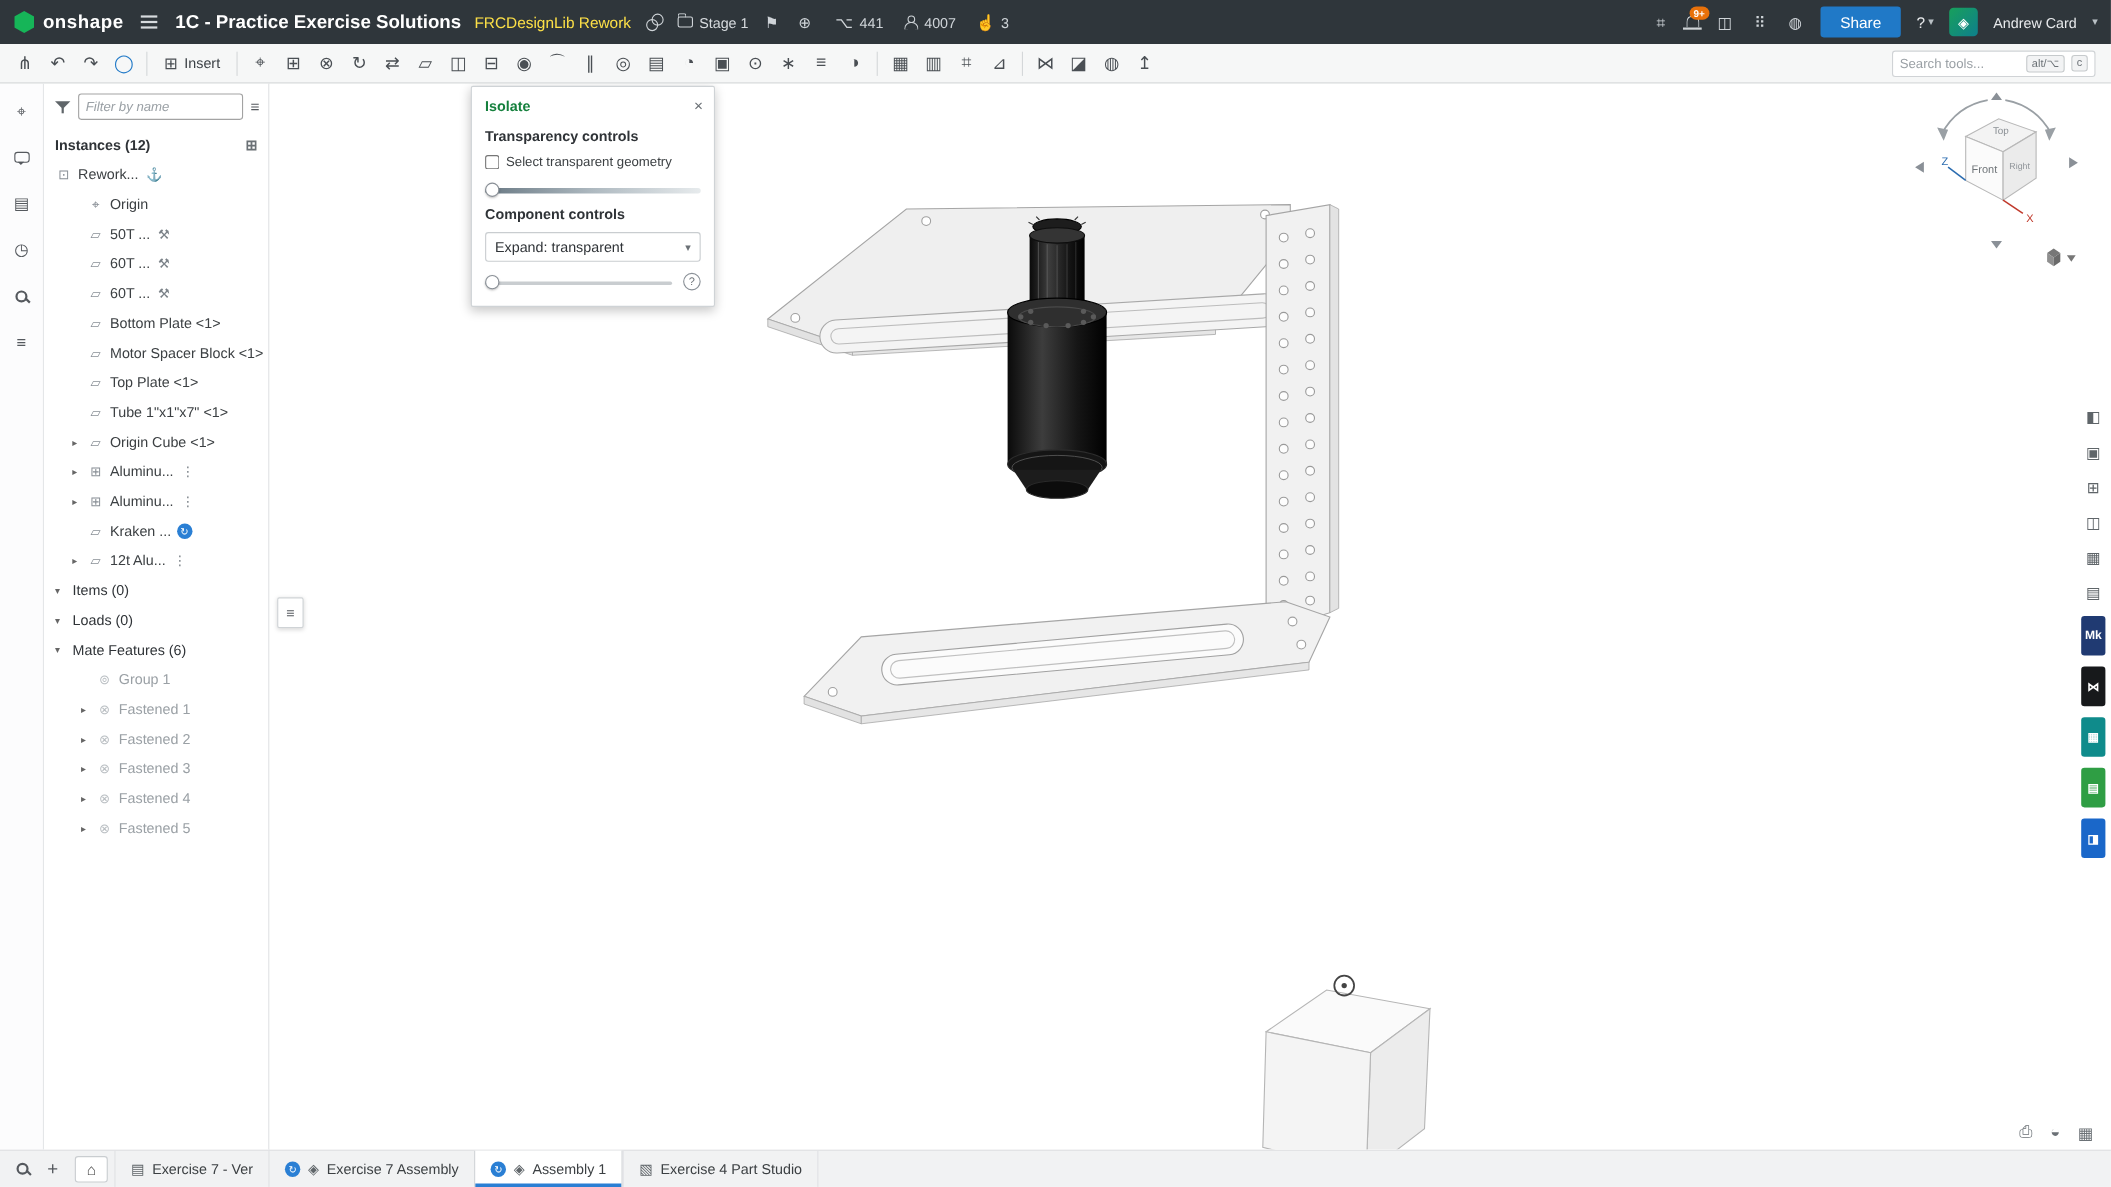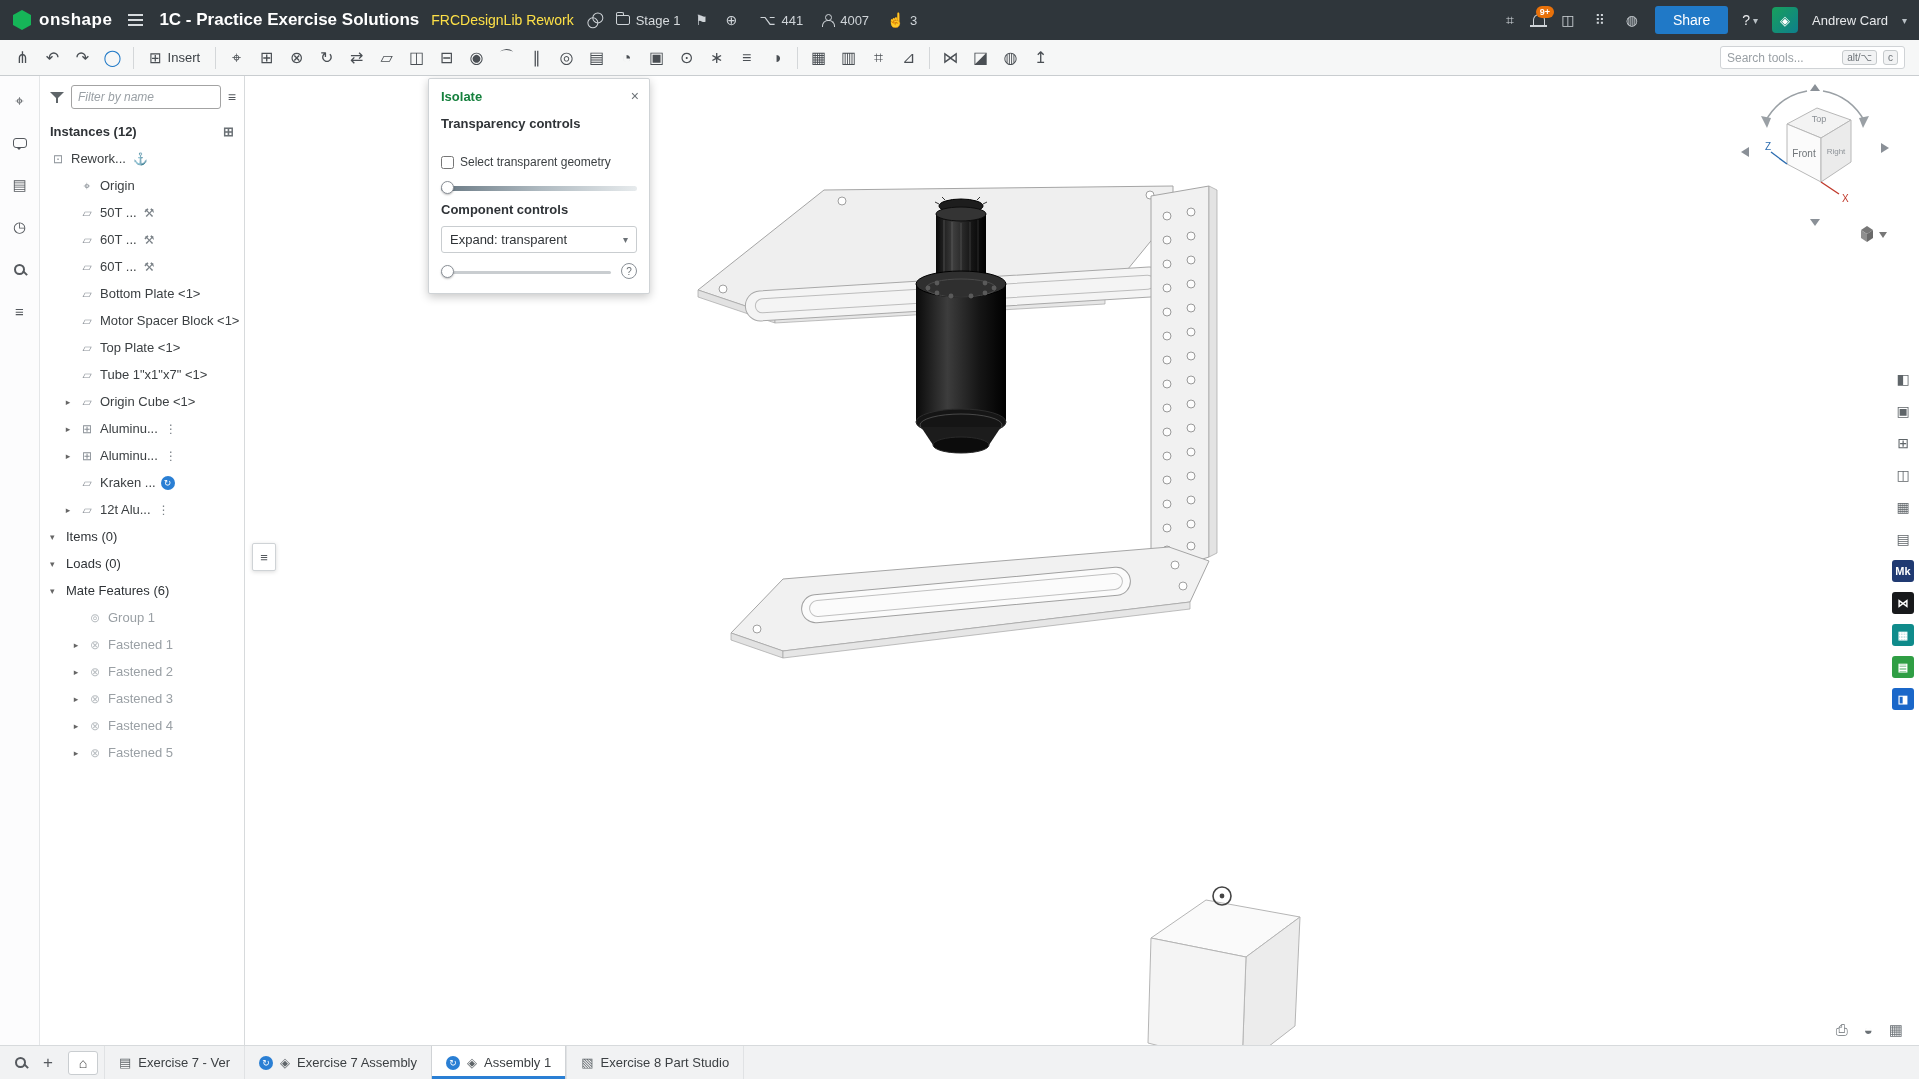--- a/index.html
+++ b/index.html
@@ -90,41 +90,41 @@
   .viewport { flex:1; position:relative; background:#fff; overflow:hidden; }
   .model-svg { position:absolute; left:0; top:0; }
 
   
   .dialog { position:absolute; left:183px; top:2px; width:222px; background:#fff; border:1px solid #cfd3d6; border-radius:2px; box-shadow:0 3px 10px rgba(0,0,0,.22); z-index:6; }
   .dlg-head { display:flex; align-items:center; justify-content:space-between; padding:9px 10px 2px 12px; }
   .dlg-title { font-weight:700; font-size:13px; color:#15803d; }
   .dlg-close { color:#6b7176; font-size:14px; cursor:pointer; }
   .dlg-body { padding:2px 12px 14px; }
   .dlg-sub { font-weight:700; font-size:13px; color:#2f3337; margin-top:8px; }
-  .chk-row { display:flex; align-items:center; gap:6px; margin-top:24px; font-size:12px; color:#3c4043; }
+  .chk-row { display:flex; align-items:center; gap:6px; margin-top:9px; font-size:12px; color:#3c4043; }
   .slider { position:relative; height:13px; margin:12px 0 4px; }
   .slider .track { position:absolute; top:5px; left:0; right:0; height:5px; border-radius:3px; background:linear-gradient(90deg,#687883,#aeb9c0,#e7ebed); }
   .slider .track.plain { height:3px; top:6px; background:#c9cdd0; }
   .slider .handle { position:absolute; top:0; left:0; width:13px; height:13px; border-radius:50%; background:#fff; border:1px solid #8a9097; box-shadow:0 1px 2px rgba(0,0,0,.25); cursor:pointer; }
   .dlg-select { margin-top:9px; border:1px solid #c9cdd0; border-radius:3px; padding:5px 8px; display:flex; align-items:center; justify-content:space-between; font-size:13px; color:#2f3337; cursor:pointer; }
   .dlg-select .caret { color:#6b7176; }
   .slider-row { display:flex; align-items:center; gap:10px; margin-top:10px; }
   .slider-row .slider { flex:1; margin:0; }
   .help-dot { width:16px; height:16px; border-radius:50%; border:1px solid #8a9097; color:#6b7176; font-size:10px; display:flex; align-items:center; justify-content:center; }
 
   
   .flyout-handle { position:absolute; left:7px; top:467px; width:24px; height:28px; background:#fff; border:1px solid #cfd3d6; border-radius:2px; box-shadow:0 1px 4px rgba(0,0,0,.15); display:flex; align-items:center; justify-content:center; color:#55595e; font-size:13px; cursor:pointer; z-index:4; }
 
   
   .viewcube { position:absolute; right:24px; top:4px; z-index:3; }
 
   
   .right-dock { position:absolute; right:5px; top:292px; display:flex; flex-direction:column; gap:10px; align-items:center; z-index:3; }
   .rd-ico { width:22px; height:22px; display:flex; align-items:center; justify-content:center; color:#5f6569; font-size:14px; cursor:pointer; }
-  .rd-app { width:22px; height:22px; border-radius:3px; color:#fff; font-size:11px; font-weight:700; display:flex; align-items:center; justify-content:center; cursor:pointer; }
+  .rd-app { width:22px; height:36px; border-radius:3px; color:#fff; font-size:11px; font-weight:700; display:flex; align-items:center; justify-content:center; cursor:pointer; }
 
   
   .vp-tools { position:absolute; right:16px; bottom:6px; display:flex; gap:16px; color:#6b7176; font-size:15px; z-index:3; }
 
   
   .bottombar { height:34px; background:#f1f2f3; border-top:1px solid #d7dadc; display:flex; align-items:stretch; padding:0 6px; }
   .bb-ico { display:flex; align-items:center; justify-content:center; width:28px; color:#55595e; cursor:pointer; }
   .home-btn { align-self:center; height:24px; width:30px; display:flex; align-items:center; justify-content:center; border:1px solid #c9cdd0; background:#fff; border-radius:3px; color:#444; font-size:14px; margin:0 6px; cursor:pointer; }
   .tab { display:flex; align-items:center; gap:7px; padding:0 14px; font-size:13px; color:#3c4043; border-left:1px solid #e0e2e4; cursor:pointer; white-space:nowrap; }
   .tab:last-of-type { border-right:1px solid #e0e2e4; }
@@ -599,15 +599,15 @@
     <span class="ele-ico">◈</span>
     <span>Exercise 7 Assembly</span>
   </div>
   <div class="tab active">
     <span class="blue-badge">↻</span>
     <span class="ele-ico">◈</span>
     <span>Assembly 1</span>
   </div>
   <div class="tab">
     <span class="ele-ico">▧</span>
-    <span>Exercise 8 Part Studio</span>
+    <span>Exercise 4 Part Studio</span>
   </div>
 </div>
 
 </body></html>

